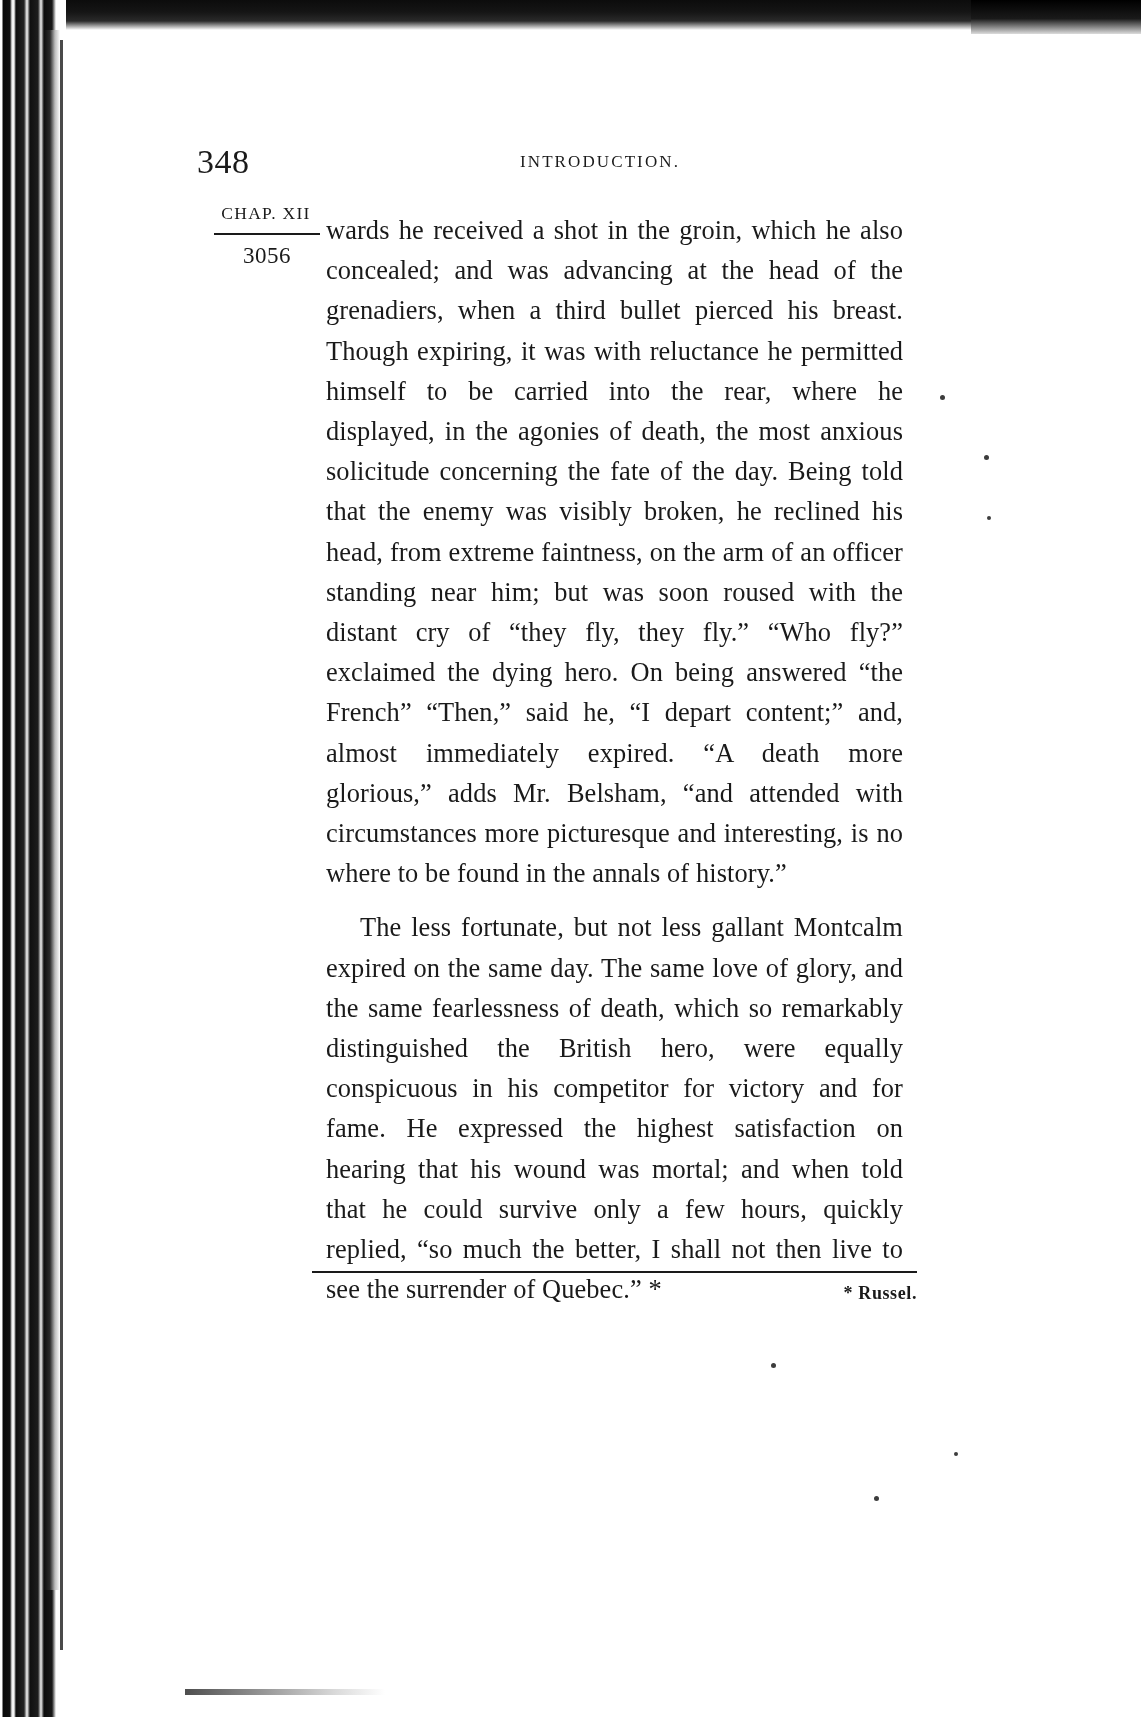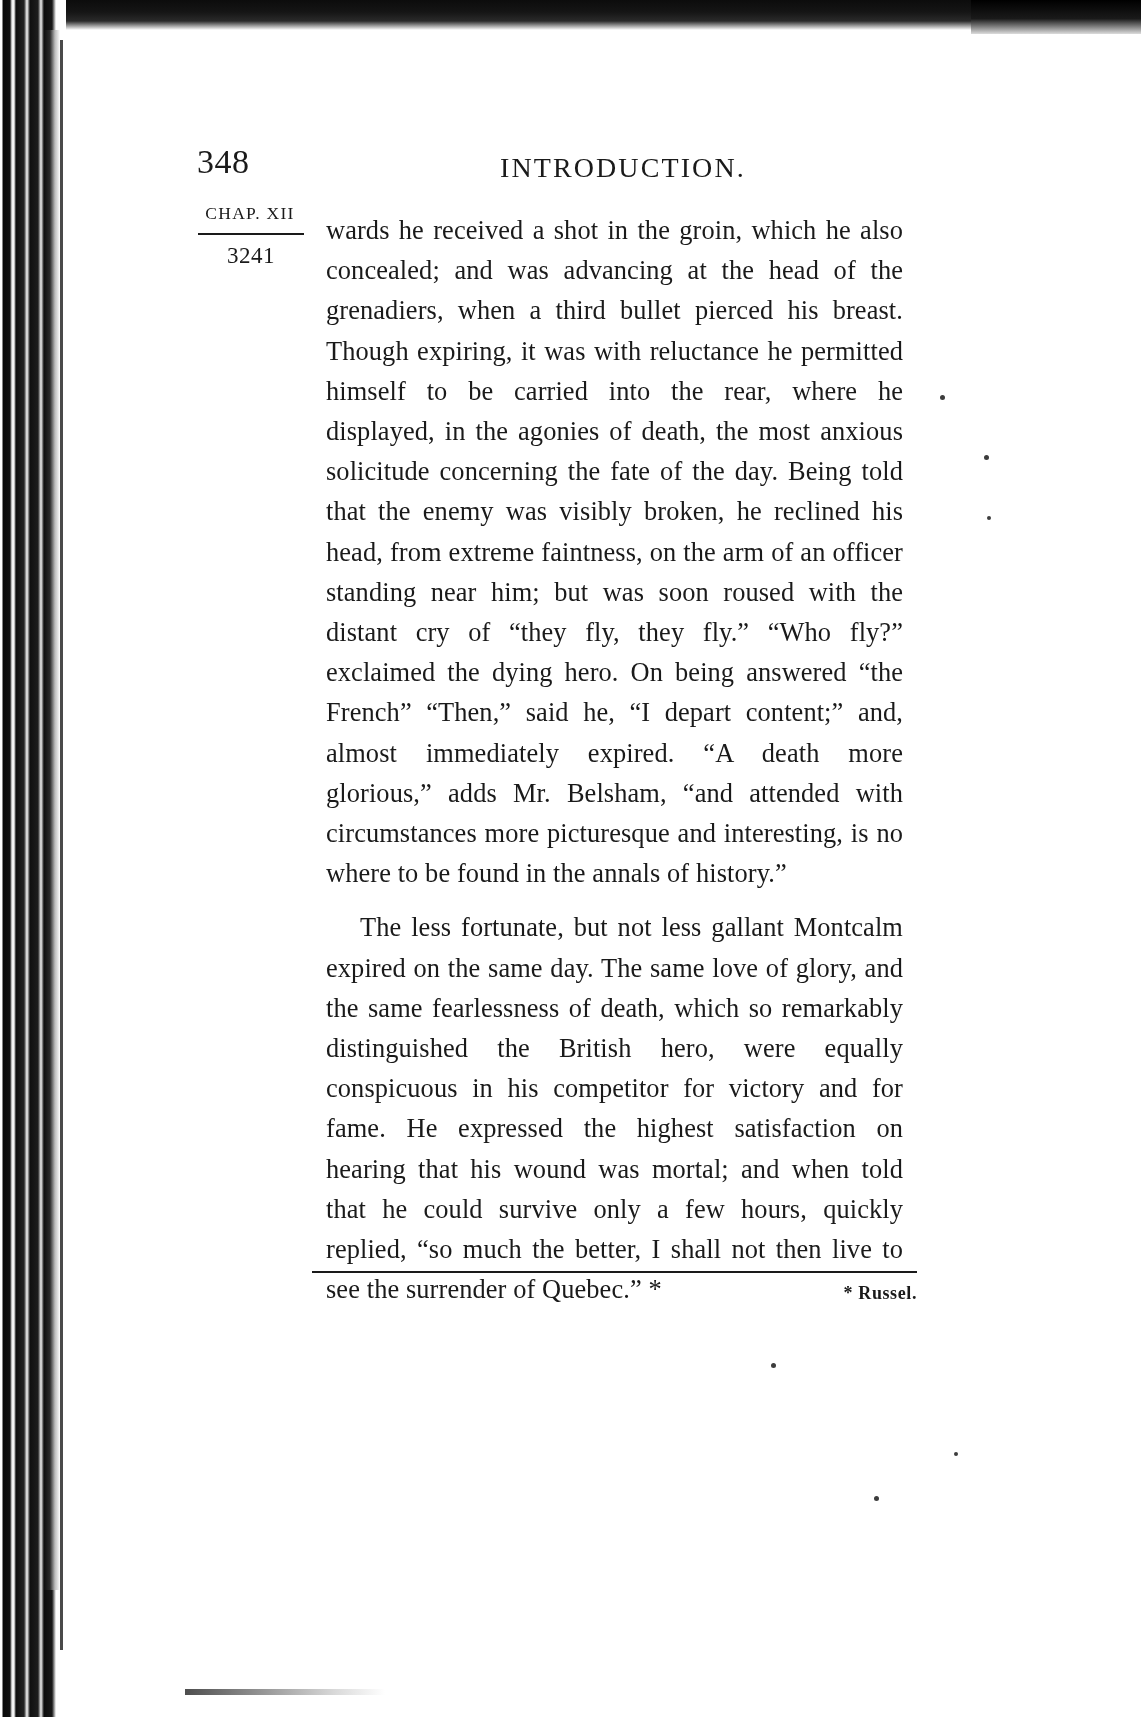--- a/index.html
+++ b/index.html
@@ -79,29 +79,29 @@
     width: 1141px; height: 1717px;
   }
   .folio {
     position: absolute;
     left: 197px; top: 143px;
     font-size: 34px;
     letter-spacing: 0.5px;
   }
   .running-head {
     position: absolute;
-    left: 500px; top: 152px;
-    font-size: 28px;
+    left: 520px; top: 152px;
+    font-size: 17px;
     letter-spacing: 2.1px;
     font-variant: small-caps;
   }
 
   .sidenote {
     position: absolute;
-    left: 196px; top: 203px;
+    left: 212px; top: 203px;
     width: 110px;
     text-align: center;
   }
   .sidenote .chap {
     font-size: 17.5px;
     letter-spacing: 1.3px;
     white-space: nowrap;
     margin-left: -2px;
   }
   .sidenote .rule {
@@ -166,21 +166,21 @@
   <div class="speck" style="left:874px; top:1496px; width:5px; height:5px;"></div>
   <div class="speck" style="left:954px; top:1452px; width:4px; height:4px;"></div>
 
   <div class="folio">348</div>
 
   <div class="running-head">INTRODUCTION.</div>
 
   <div class="sidenote">
     <div class="chap">CHAP. XII</div>
     <div class="rule"></div>
-    <div class="year">3241</div>
+    <div class="year">3056</div>
   </div>
 
   <div class="textblock">
     <p>wards he received a shot in the groin, which he also concealed; and was advancing at the head of the grenadiers, when a third bullet pierced his breast.  Though expiring, it was with reluctance he permitted himself to be carried into the rear, where he displayed, in the agonies of death, the most anxious solicitude concerning the fate of the day.  Being told that the enemy was visibly broken, he reclined his head, from extreme faintness, on the arm of an officer standing near him; but was soon roused with the distant cry of “they fly, they fly.”  “Who fly?” exclaimed the dying hero.  On being answered “the French” “Then,” said he, “I depart content;” and, almost immediately expired.  “A death more glorious,” adds Mr. Belsham, “and attended with circumstances more picturesque and interesting, is no where to be found in the annals of history.”</p>
     <p class="indent">The less fortunate, but not less gallant Montcalm expired on the same day.  The same love of glory, and the same fearlessness of death, which so remarkably distinguished the British hero, were equally conspicuous in his competitor for victory and for fame.  He expressed the highest satisfaction on hearing that his wound was mortal; and when told that he could survive only a few hours, quickly replied, “so much the better, I shall not then live to see the surrender of Quebec.” *</p>
   </div>
 
   <div class="footnote-rule"></div>
   <div class="footnote">* Russel.</div>
 

